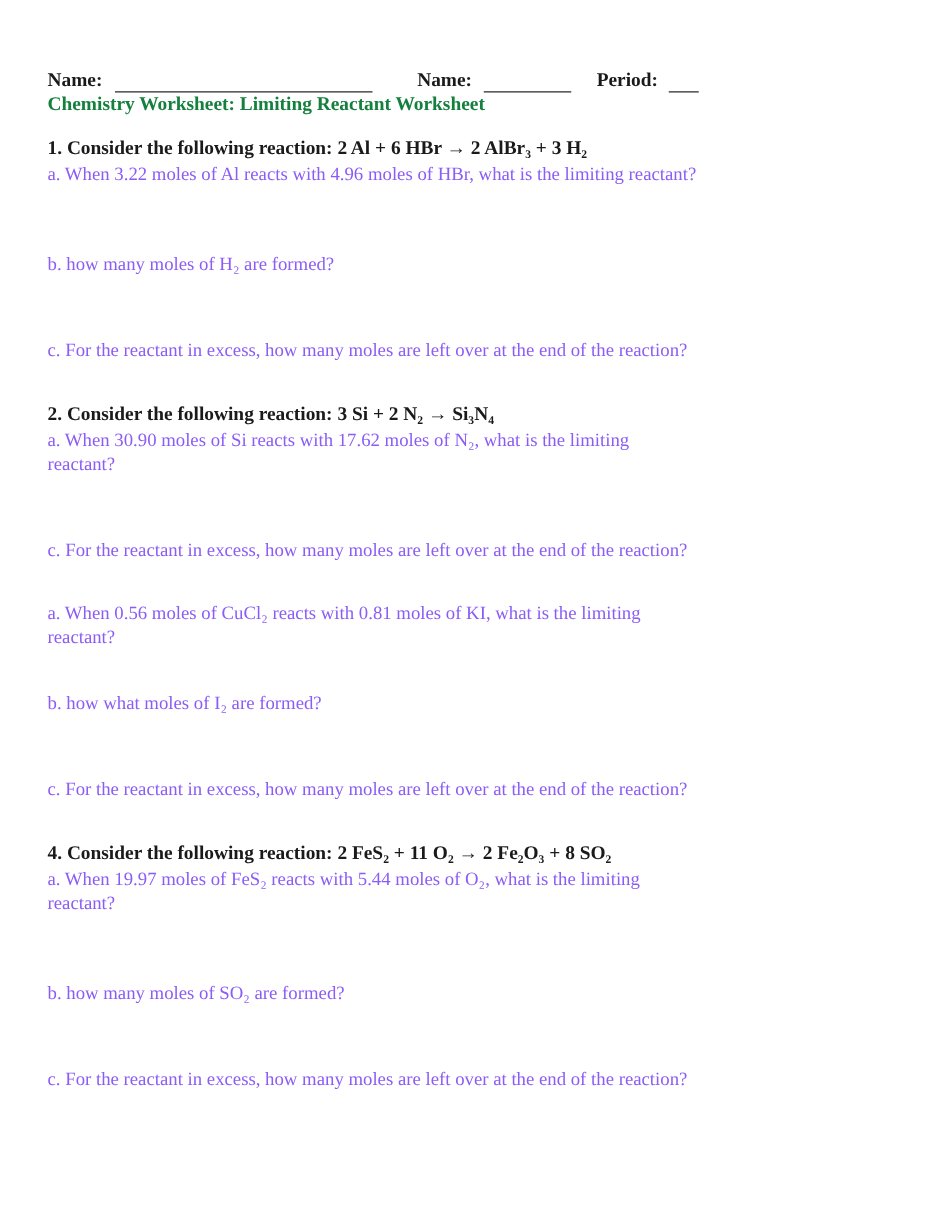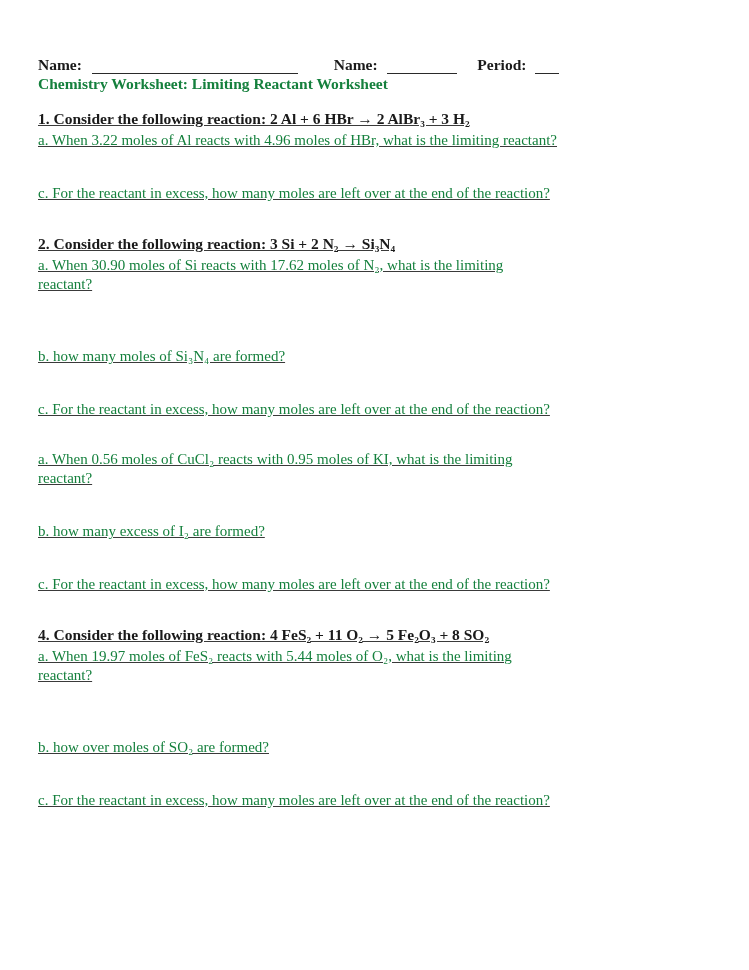--- a/index.html
+++ b/index.html
@@ -47,31 +47,31 @@
   .period-label{ margin-left: 20px; }
   .period-line { width: 30px;  margin-left: 9px; }
 
   .title {
     font-weight: bold;
     color: #15803d;
     font-size: 15.5px;
   }
 
   
-  .question { margin-top: 31px; text-decoration: underline; }
+  .question { margin-top: 31px; }
   .question.first { margin-top: 16px; }
   .q-heading {
     font-weight: bold;
     color: #1a1a1a;
     font-size: 15.5px;
   }
-  .q-part { color: #15803d; }
+  .q-part { color: #8b5cf6; }
   .part-a { margin-top: 3px; }
   .part-b { margin-top: 53px; }
-  .part-c { margin-top: 34px; }
+  .part-c { margin-top: 50px; }
   .question.tight-b .part-b { margin-top: 34px; }
 </style>
 </head>
 <body>
 
 <div class="page">
 
   <div class="header-row">
     <span class="hdr-label">Name:</span>
     <span class="fill-line name-line"></span>
@@ -79,36 +79,36 @@
     <span class="fill-line date-line"></span>
     <span class="hdr-label period-label">Period:</span>
     <span class="fill-line period-line"></span>
   </div>
 
   <div class="title">Chemistry Worksheet: Limiting Reactant Worksheet</div>
 
   <section class="question first">
     <div class="q-heading">1. Consider the following reaction: 2 Al + 6 HBr → 2 AlBr₃ + 3 H₂</div>
     <div class="q-part part-a">a. When 3.22 moles of Al reacts with 4.96 moles of HBr, what is the limiting reactant?</div>
+    <div class="q-part part-b">b. how many moles of H₂ are formed?</div>
     <div class="q-part part-c">c. For the reactant in excess, how many moles are left over at the end of the reaction?</div>
   </section>
 
   <section class="question">
     <div class="q-heading">2. Consider the following reaction: 3 Si + 2 N₂ → Si₃N₄</div>
     <div class="q-part part-a">a. When 30.90 moles of Si reacts with 17.62 moles of N₂, what is the limiting reactant?</div>
-    <div class="q-part part-b">b. how many moles of Si₃N₄ are formed?</div>
     <div class="q-part part-c">c. For the reactant in excess, how many moles are left over at the end of the reaction?</div>
   </section>
 
   <section class="question tight-b">
-    <div class="q-part part-a">a. When 0.56 moles of CuCl₂ reacts with 0.95 moles of KI, what is the limiting reactant?</div>
-    <div class="q-part part-b">b. how many excess of I₂ are formed?</div>
+    <div class="q-part part-a">a. When 0.56 moles of CuCl₂ reacts with 0.81 moles of KI, what is the limiting reactant?</div>
+    <div class="q-part part-b">b. how what moles of I₂ are formed?</div>
     <div class="q-part part-c">c. For the reactant in excess, how many moles are left over at the end of the reaction?</div>
   </section>
 
   <section class="question">
-    <div class="q-heading">4. Consider the following reaction: 4 FeS₂ + 11 O₂ → 5 Fe₂O₃ + 8 SO₂</div>
+    <div class="q-heading">4. Consider the following reaction: 2 FeS₂ + 11 O₂ → 2 Fe₂O₃ + 8 SO₂</div>
     <div class="q-part part-a">a. When 19.97 moles of FeS₂ reacts with 5.44 moles of O₂, what is the limiting reactant?</div>
-    <div class="q-part part-b">b. how over moles of SO₂ are formed?</div>
+    <div class="q-part part-b">b. how many moles of SO₂ are formed?</div>
     <div class="q-part part-c">c. For the reactant in excess, how many moles are left over at the end of the reaction?</div>
   </section>
 
 </div>
 
 </body></html>

